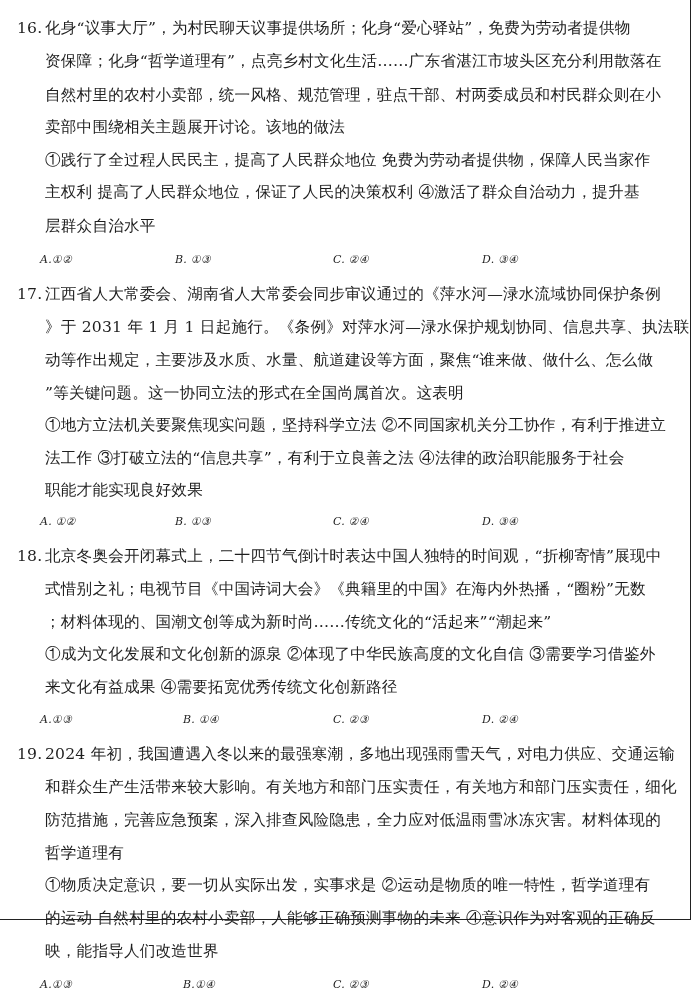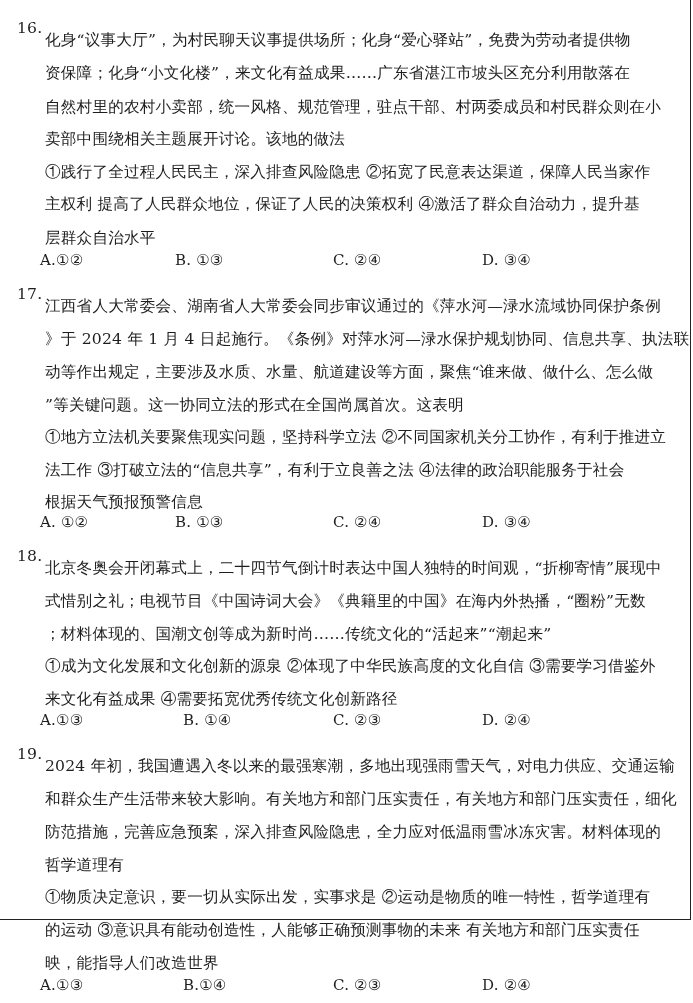--- a/index.html
+++ b/index.html
@@ -3,44 +3,44 @@
 <meta charset="utf-8">
 <style>
   html, body { margin: 0; padding: 0; background: #ffffff; }
   body { width: 693px; height: 1003px; position: relative; overflow: hidden;
          font-family: "DejaVu Serif", "Liberation Serif", serif; color: #1e1e1e; }
   .page { position: absolute; left: 0; top: 0; width: 691px; height: 920px;
           border-right: 1.5px solid #222; border-bottom: 1.5px solid #222; box-sizing: border-box; }
   .line { position: absolute; left: 0; height: 30px; line-height: 30px;
           font-size: 15.6px; white-space: nowrap; letter-spacing: 0.2px; }
   .num { position: absolute; left: 17px; }
-  .ind { position: absolute; left: 45px; margin-top: 12px; }
-  .opt { position: absolute; font-size: 15px; }
+  .ind { position: absolute; left: 45px; }
+  .opt { position: absolute; font-size: 11px; font-style: italic; }
 </style>
 </head>
 <body>
 
 <div class="page">
 
   <div>
     <div class="line" style="top:13px;">
       <span class="num">16.</span>
       <span class="ind">化身“议事大厅”，为村民聊天议事提供场所；化身“爱心驿站”，免费为劳动者提供物</span>
     </div>
     <div class="line" style="top:46px;">
-        <span class="ind">资保障；化身“小文化楼”，来文化有益成果……广东省湛江市坡头区充分利用散落在</span>
+        <span class="ind">资保障；化身“哲学道理有”，点亮乡村文化生活……广东省湛江市坡头区充分利用散落在</span>
       </div>
     <div class="line" style="top:80px;">
         <span class="ind">自然村里的农村小卖部，统一风格、规范管理，驻点干部、村两委成员和村民群众则在小</span>
       </div>
     <div class="line" style="top:112px;">
         <span class="ind">卖部中围绕相关主题展开讨论。该地的做法</span>
       </div>
     <div class="line" style="top:145px;">
-        <span class="ind">①践行了全过程人民民主，深入排查风险隐患  ②拓宽了民意表达渠道，保障人民当家作</span>
+        <span class="ind">①践行了全过程人民民主，提高了人民群众地位  免费为劳动者提供物，保障人民当家作</span>
       </div>
     <div class="line" style="top:177px;">
         <span class="ind">主权利  提高了人民群众地位，保证了人民的决策权利  ④激活了群众自治动力，提升基</span>
       </div>
     <div class="line" style="top:211px;">
         <span class="ind">层群众自治水平</span>
       </div>
     <div class="line" style="top:245px;">
       <span class="opt" style="left:40px;">A.①②</span>
       <span class="opt" style="left:175px;">B. ①③</span>
@@ -48,36 +48,36 @@
       <span class="opt" style="left:482px;">D. ③④</span>
     </div>
   </div>
 
   <div>
     <div class="line" style="top:279px;">
       <span class="num">17.</span>
       <span class="ind">江西省人大常委会、湖南省人大常委会同步审议通过的《萍水河—渌水流域协同保护条例</span>
     </div>
     <div class="line" style="top:312px;">
-        <span class="ind">》于 2024 年 1 月 4 日起施行。《条例》对萍水河—渌水保护规划协同、信息共享、执法联</span>
+        <span class="ind">》于 2031 年 1 月 1 日起施行。《条例》对萍水河—渌水保护规划协同、信息共享、执法联</span>
       </div>
     <div class="line" style="top:345px;">
         <span class="ind">动等作出规定，主要涉及水质、水量、航道建设等方面，聚焦“谁来做、做什么、怎么做</span>
       </div>
     <div class="line" style="top:378px;">
         <span class="ind">”等关键问题。这一协同立法的形式在全国尚属首次。这表明</span>
       </div>
     <div class="line" style="top:410px;">
         <span class="ind">①地方立法机关要聚焦现实问题，坚持科学立法  ②不同国家机关分工协作，有利于推进立</span>
       </div>
     <div class="line" style="top:443px;">
         <span class="ind">法工作  ③打破立法的“信息共享”，有利于立良善之法  ④法律的政治职能服务于社会</span>
       </div>
     <div class="line" style="top:475px;">
-        <span class="ind">根据天气预报预警信息</span>
+        <span class="ind">职能才能实现良好效果</span>
       </div>
     <div class="line" style="top:507px;">
       <span class="opt" style="left:40px;">A. ①②</span>
       <span class="opt" style="left:175px;">B. ①③</span>
       <span class="opt" style="left:333px;">C. ②④</span>
       <span class="opt" style="left:482px;">D. ③④</span>
     </div>
   </div>
 
   <div>
@@ -116,21 +116,21 @@
     <div class="line" style="top:805px;">
         <span class="ind">防范措施，完善应急预案，深入排查风险隐患，全力应对低温雨雪冰冻灾害。材料体现的</span>
       </div>
     <div class="line" style="top:838px;">
         <span class="ind">哲学道理有</span>
       </div>
     <div class="line" style="top:870px;">
         <span class="ind">①物质决定意识，要一切从实际出发，实事求是  ②运动是物质的唯一特性，哲学道理有</span>
       </div>
     <div class="line" style="top:903px;">
-        <span class="ind">的运动  ③意识具有能动创造性，人能够正确预测事物的未来  有关地方和部门压实责任</span>
+        <span class="ind">的运动  自然村里的农村小卖部，人能够正确预测事物的未来  ④意识作为对客观的正确反</span>
       </div>
     <div class="line" style="top:936px;">
         <span class="ind">映，能指导人们改造世界</span>
       </div>
     <div class="line" style="top:970px;">
       <span class="opt" style="left:40px;">A.①③</span>
       <span class="opt" style="left:183px;">B.①④</span>
       <span class="opt" style="left:333px;">C. ②③</span>
       <span class="opt" style="left:482px;">D. ②④</span>
     </div>

